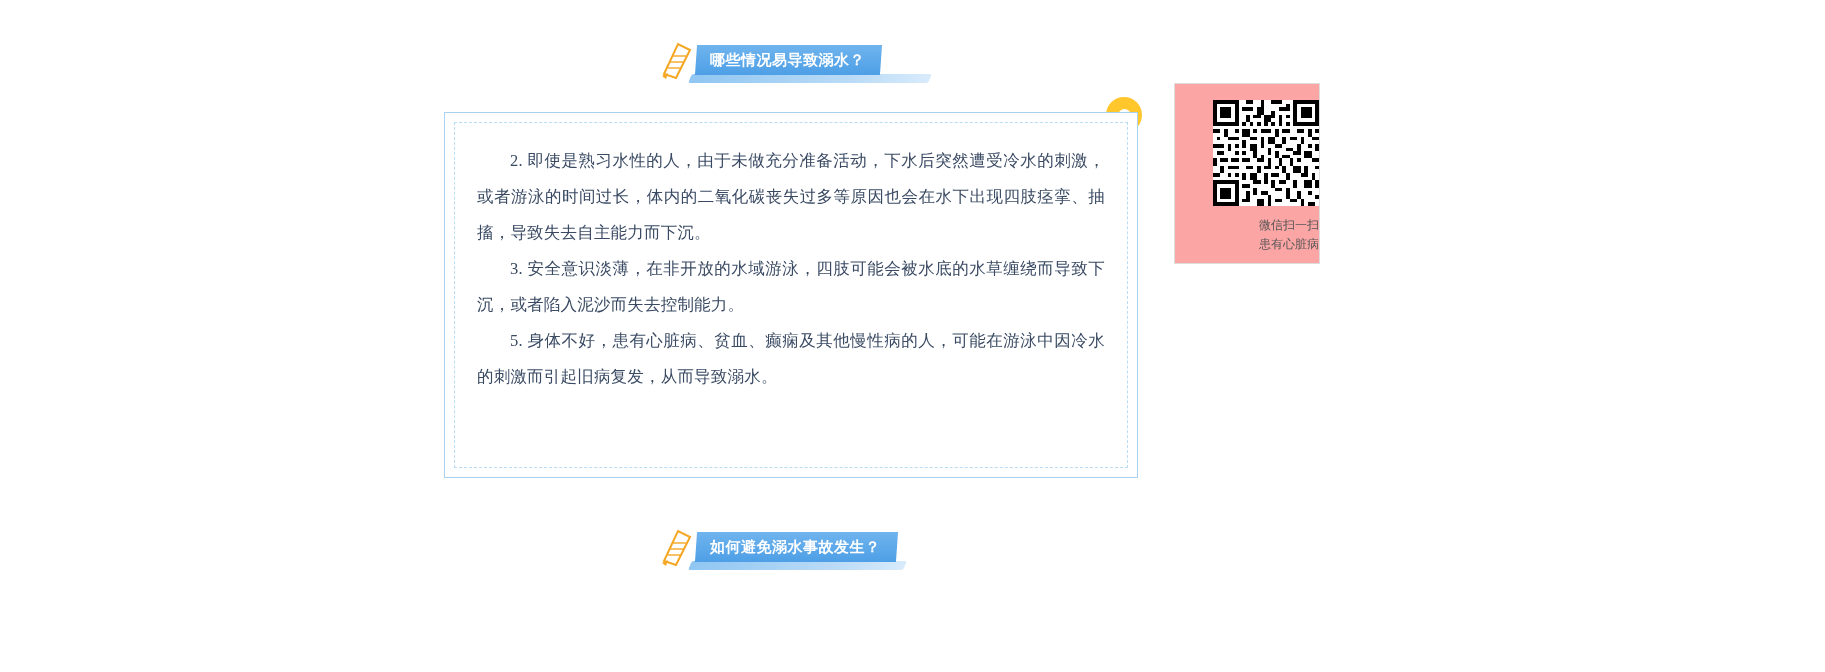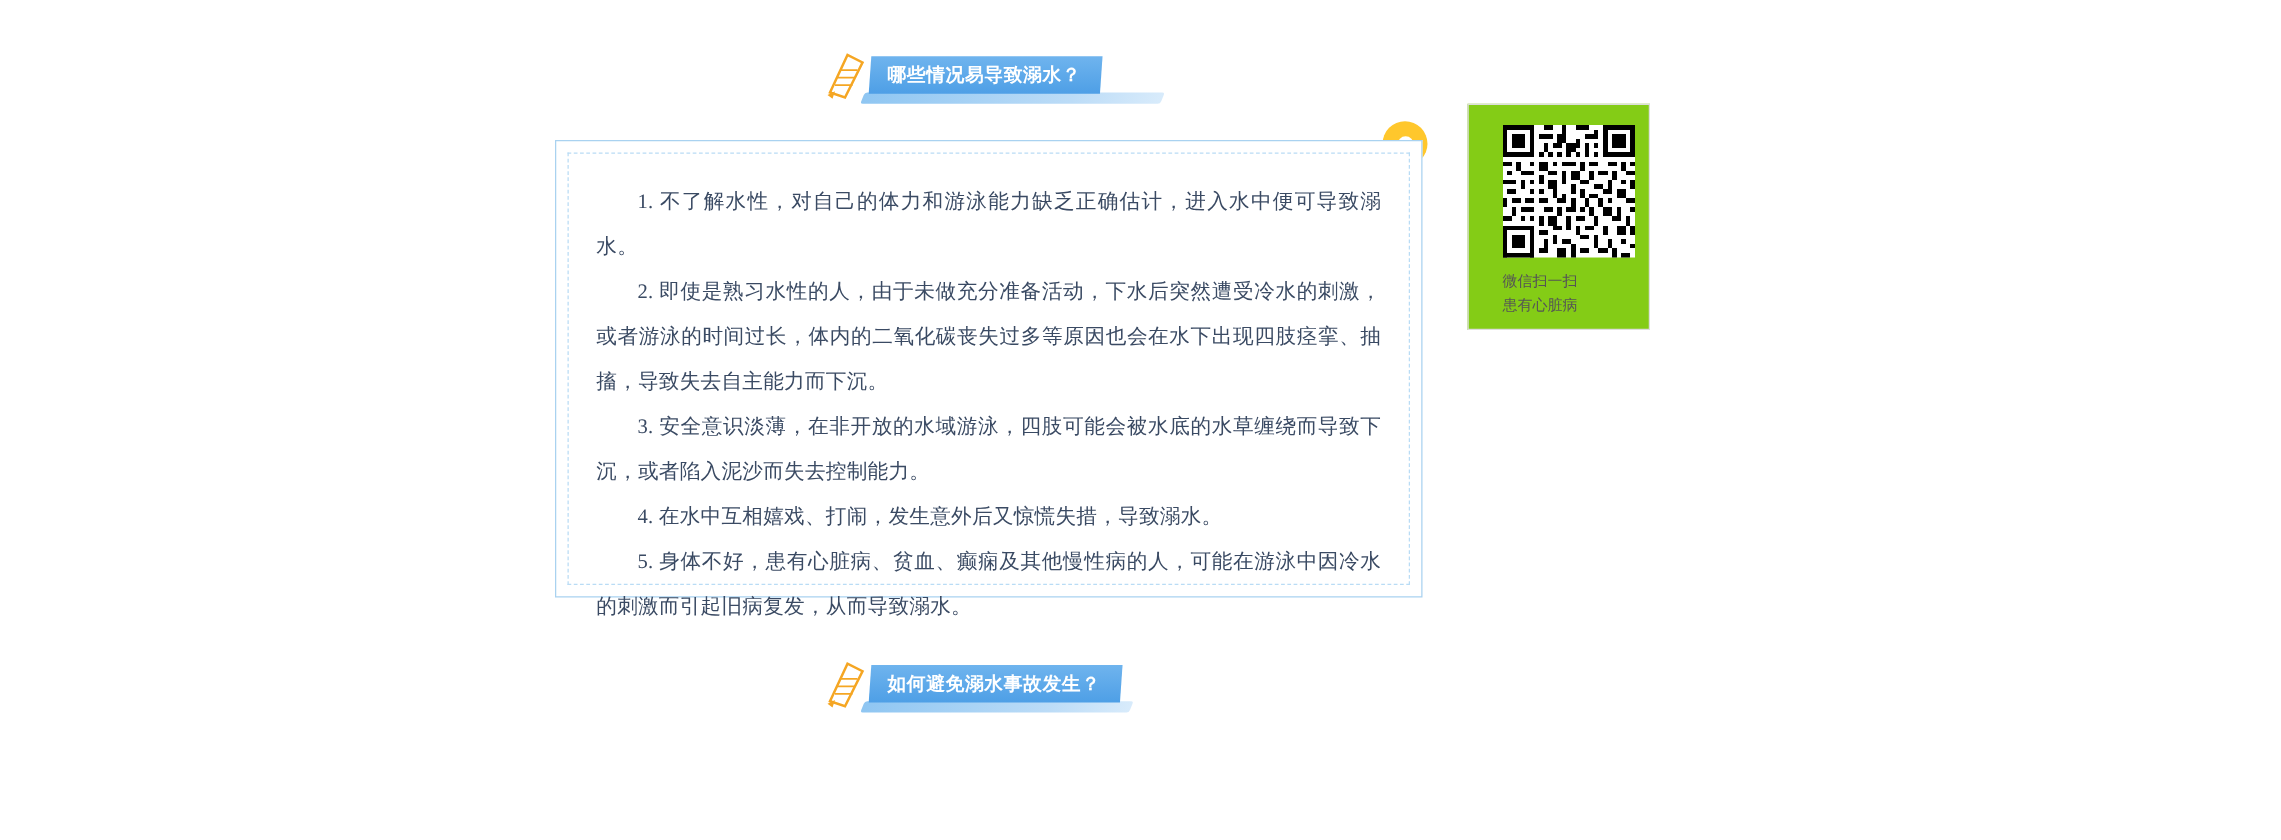--- a/index.html
+++ b/index.html
@@ -121,27 +121,26 @@
   }
 
   
   .qr-card {
     position: absolute;
     left: 1174px;
     top: 83px;
     width: 146px;
     height: 181px;
     border: 1px solid #dddddd;
-    background: #84cc16;
+    background: #fca5a5;
     box-sizing: border-box;
     display: flex;
     flex-direction: column;
-    align-items: flex-start;
+    align-items: flex-end;
     padding-top: 16px;
-    padding-left: 27px;
   }
   .qr-code {
     width: 106px;
     height: 106px;
     display: block;
     image-rendering: pixelated;
   }
   .qr-caption {
     margin-top: 10px;
     font-size: 12px;
@@ -171,24 +170,22 @@
       <span>哪些情况易导致溺水？</span>
     </div>
   </div>
 
   <div class="dot-accent">
     <div class="inner"></div>
   </div>
 
   <div class="content-card">
     <div class="content-inner">
-      <p class="para">1. 不了解水性，对自己的体力和游泳能力缺乏正确估计，进入水中便可导致溺水。</p>
       <p class="para">2. 即使是熟习水性的人，由于未做充分准备活动，下水后突然遭受冷水的刺激，或者游泳的时间过长，体内的二氧化碳丧失过多等原因也会在水下出现四肢痉挛、抽搐，导致失去自主能力而下沉。</p>
       <p class="para">3. 安全意识淡薄，在非开放的水域游泳，四肢可能会被水底的水草缠绕而导致下沉，或者陷入泥沙而失去控制能力。</p>
-      <p class="para">4. 在水中互相嬉戏、打闹，发生意外后又惊慌失措，导致溺水。</p>
       <p class="para">5. 身体不好，患有心脏病、贫血、癫痫及其他慢性病的人，可能在游泳中因冷水的刺激而引起旧病复发，从而导致溺水。</p>
     </div>
   </div>
 
   <div class="qr-card">
     <svg class="qr-code" viewBox="0 0 29 29" shape-rendering="crispEdges">
       <rect width="29" height="29" fill="#ffffff"></rect>
       <g fill="#000000">
 
         <rect x="0" y="0" width="7" height="1"></rect>

